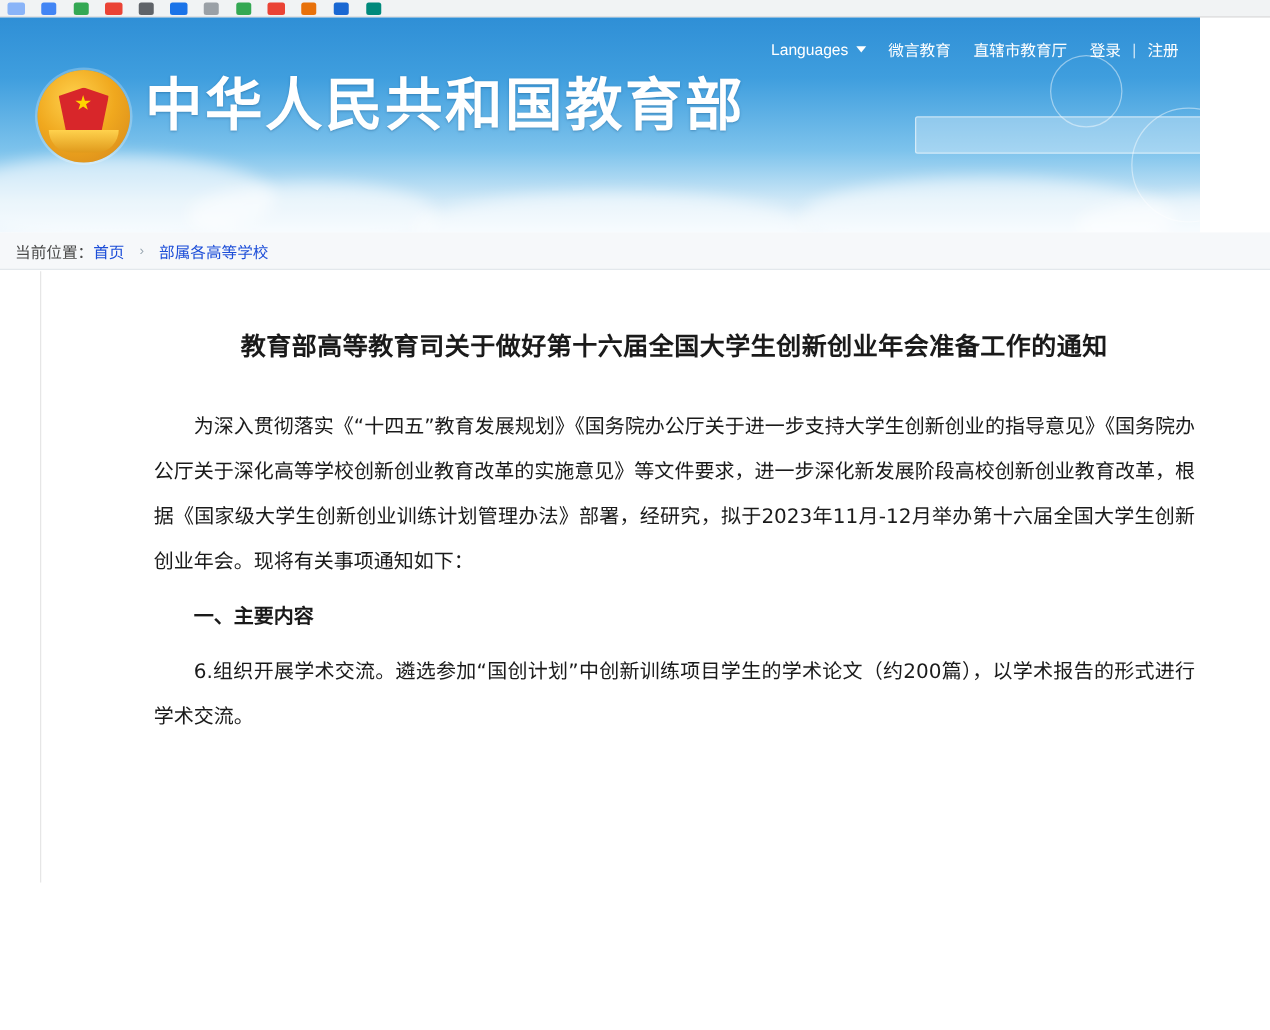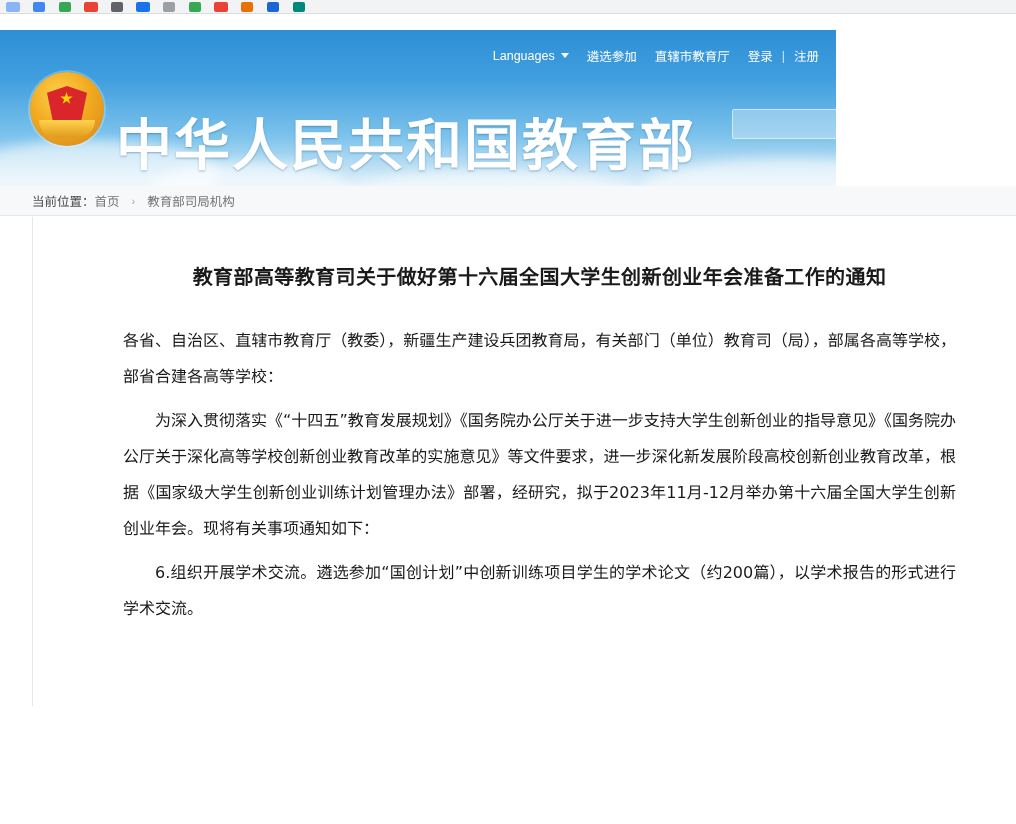--- a/index.html
+++ b/index.html
@@ -42,22 +42,22 @@
     justify-content: center;
   }
   .chrome-ico .dot {
     display: block;
     border-radius: 2px;
   }
 
   
   .site-header {
     position: absolute;
-    top: 30px; left: 0;
-    width: 836px;
+    top: 14px; left: 0;
+    width: 960px;
     height: 172px;
     background: linear-gradient(180deg, #2f8fd6 0%, #3f9ede 28%, #7dc3ec 62%, #cfe8f7 85%, #eef7fd 100%);
     overflow: hidden;
   }
   
   .cloud {
     position: absolute;
     background: rgba(255,255,255,0.55);
     border-radius: 50%;
     filter: blur(6px);
@@ -146,27 +146,26 @@
   }
 
   .title-block {
     position: absolute;
     left: 116px;
     top: 44px;
     color: #ffffff;
   }
   .title-cn {
     font-family: "DejaVu Sans", "Liberation Sans", sans-serif;
-    font-size: 56px;
+    font-size: 46px;
     font-weight: 700;
     letter-spacing: 2px;
     line-height: 52px;
     text-shadow: 0 1px 2px rgba(0,60,110,0.35);
     white-space: nowrap;
-    margin-top: 46px;
   }
   .title-en {
     font-family: "Liberation Serif", serif;
     font-size: 15.5px;
     font-weight: 700;
     letter-spacing: 0.6px;
     margin-top: 6px;
     white-space: nowrap;
   }
 
@@ -225,26 +224,26 @@
   .breadcrumb {
     position: absolute;
     top: 186px; left: 0;
     width: 1016px;
     height: 30px;
     background: #f6f8fa;
     border-bottom: 1px solid #e3e8ec;
     box-sizing: border-box;
     display: flex;
     align-items: center;
-    padding-left: 32px;
+    padding-left: 12px;
     font-size: 12.5px;
     color: #4a4a4a;
     gap: 0;
   }
-  .breadcrumb a { color: #737373; text-decoration: none; }
+  .breadcrumb a { color: #1d4ed8; text-decoration: none; }
   .bc-sep {
     color: #9aa7b1;
     margin: 0 12px;
     font-size: 11px;
   }
 
   
   .content-frame {
     position: absolute;
     top: 217px;
@@ -346,21 +345,21 @@
     <div class="cloud c5"></div>
     <div class="bloom b1"></div>
     <div class="bloom b2"></div>
     <div class="bloom b3"></div>
 
     <div class="top-nav">
       <a href="#">
         <span>Languages</span>
         <span class="caret-down"></span>
       </a>
-      <a href="#">遴选参加</a>
+      <a href="#">微言教育</a>
       <a href="#">直辖市教育厅</a>
       <a href="#">登录</a>
       <span class="sep">|</span>
       <a href="#">注册</a>
     </div>
 
     <div class="emblem">
       <div class="ring"></div>
       <div class="shield"></div>
       <div class="star"></div>
@@ -376,27 +375,27 @@
       <button class="search-btn">
         <span class="magnifier"></span>
       </button>
     </div>
   </div>
 
   <div class="breadcrumb">
     <span>当前位置：</span>
     <a href="#">首页</a>
     <span class="bc-sep">›</span>
-    <a href="#">教育部司局机构</a>
+    <a href="#">部属各高等学校</a>
   </div>
 
   <div class="content-frame">
     <div class="article">
       <div class="art-title">教育部高等教育司关于做好第十六届全国大学生创新创业年会准备工作的通知</div>
       <div class="art-body">
-        <p>各省、自治区、直辖市教育厅（教委），新疆生产建设兵团教育局，有关部门（单位）教育司（局），部属各高等学校，部省合建各高等学校：</p>
         <p class="indent">为深入贯彻落实《“十四五”教育发展规划》《国务院办公厅关于进一步支持大学生创新创业的指导意见》《国务院办公厅关于深化高等学校创新创业教育改革的实施意见》等文件要求，进一步深化新发展阶段高校创新创业教育改革，根据《国家级大学生创新创业训练计划管理办法》部署，经研究，拟于2023年11月-12月举办第十六届全国大学生创新创业年会。现将有关事项通知如下：</p>
+        <p class="section-head">一、主要内容</p>
         <p class="indent">6.组织开展学术交流。遴选参加“国创计划”中创新训练项目学生的学术论文（约200篇），以学术报告的形式进行学术交流。</p>
       </div>
     </div>
   </div>
 
 </div>
 
 </body></html>

